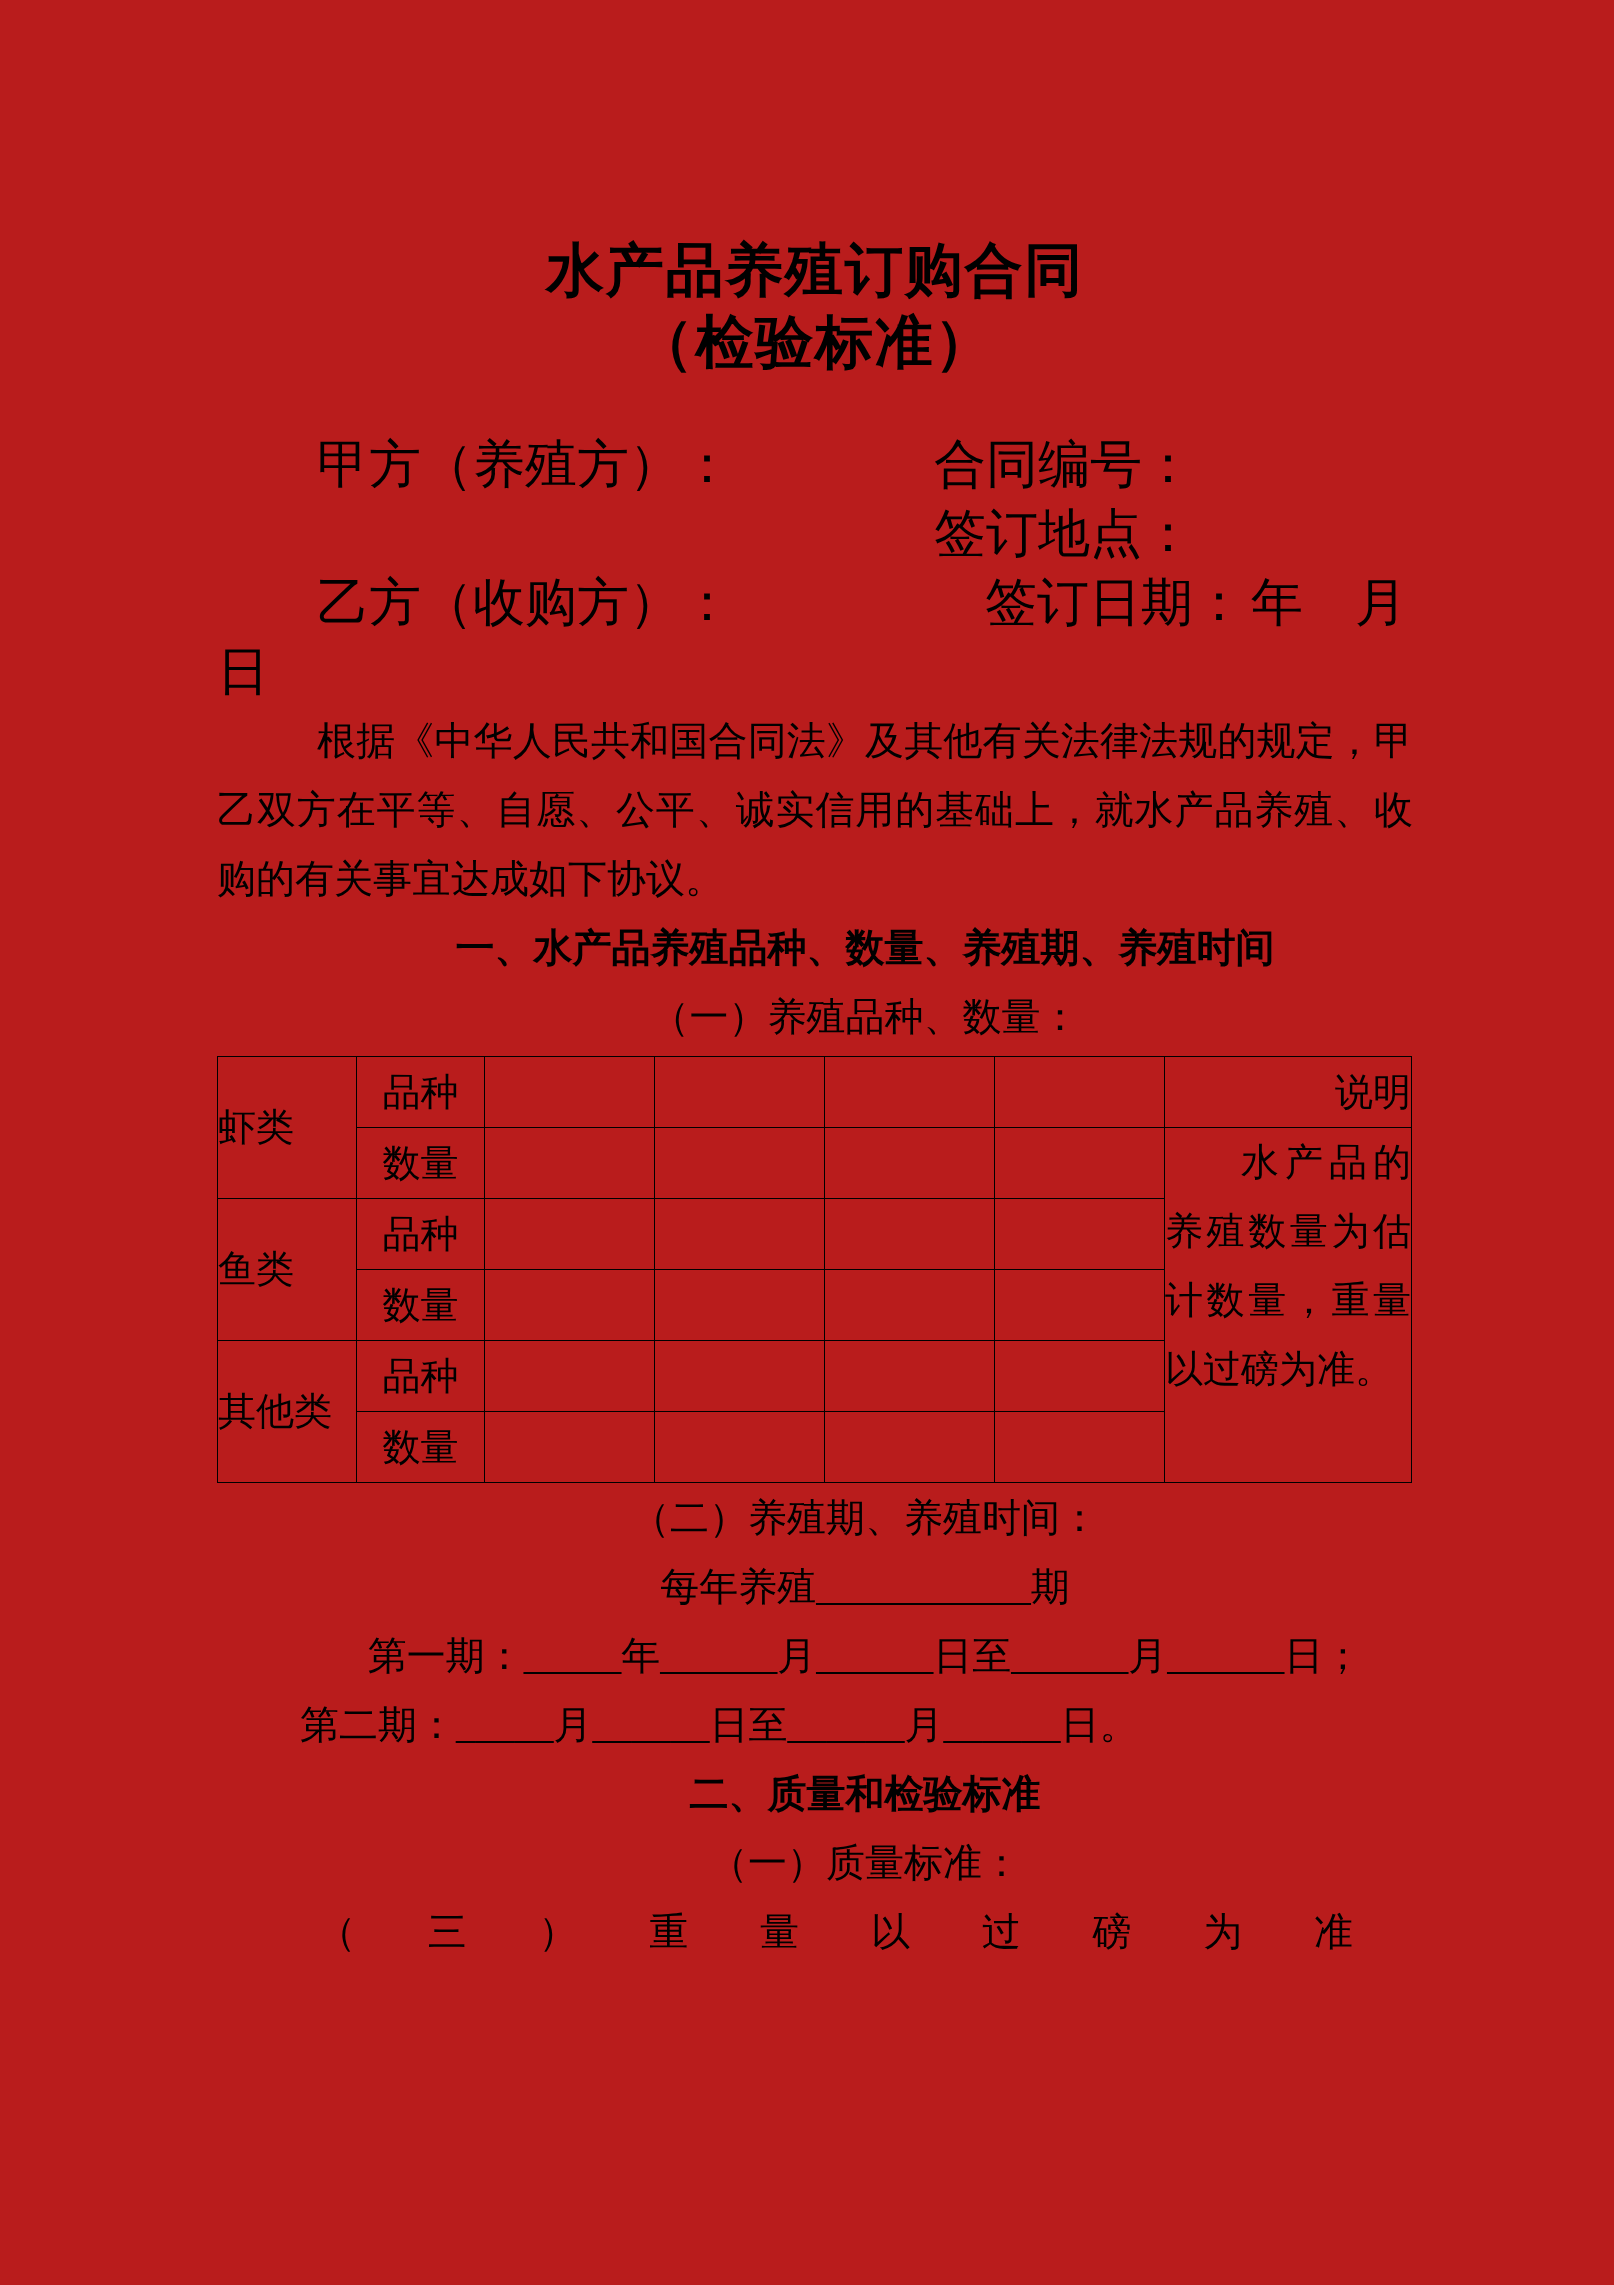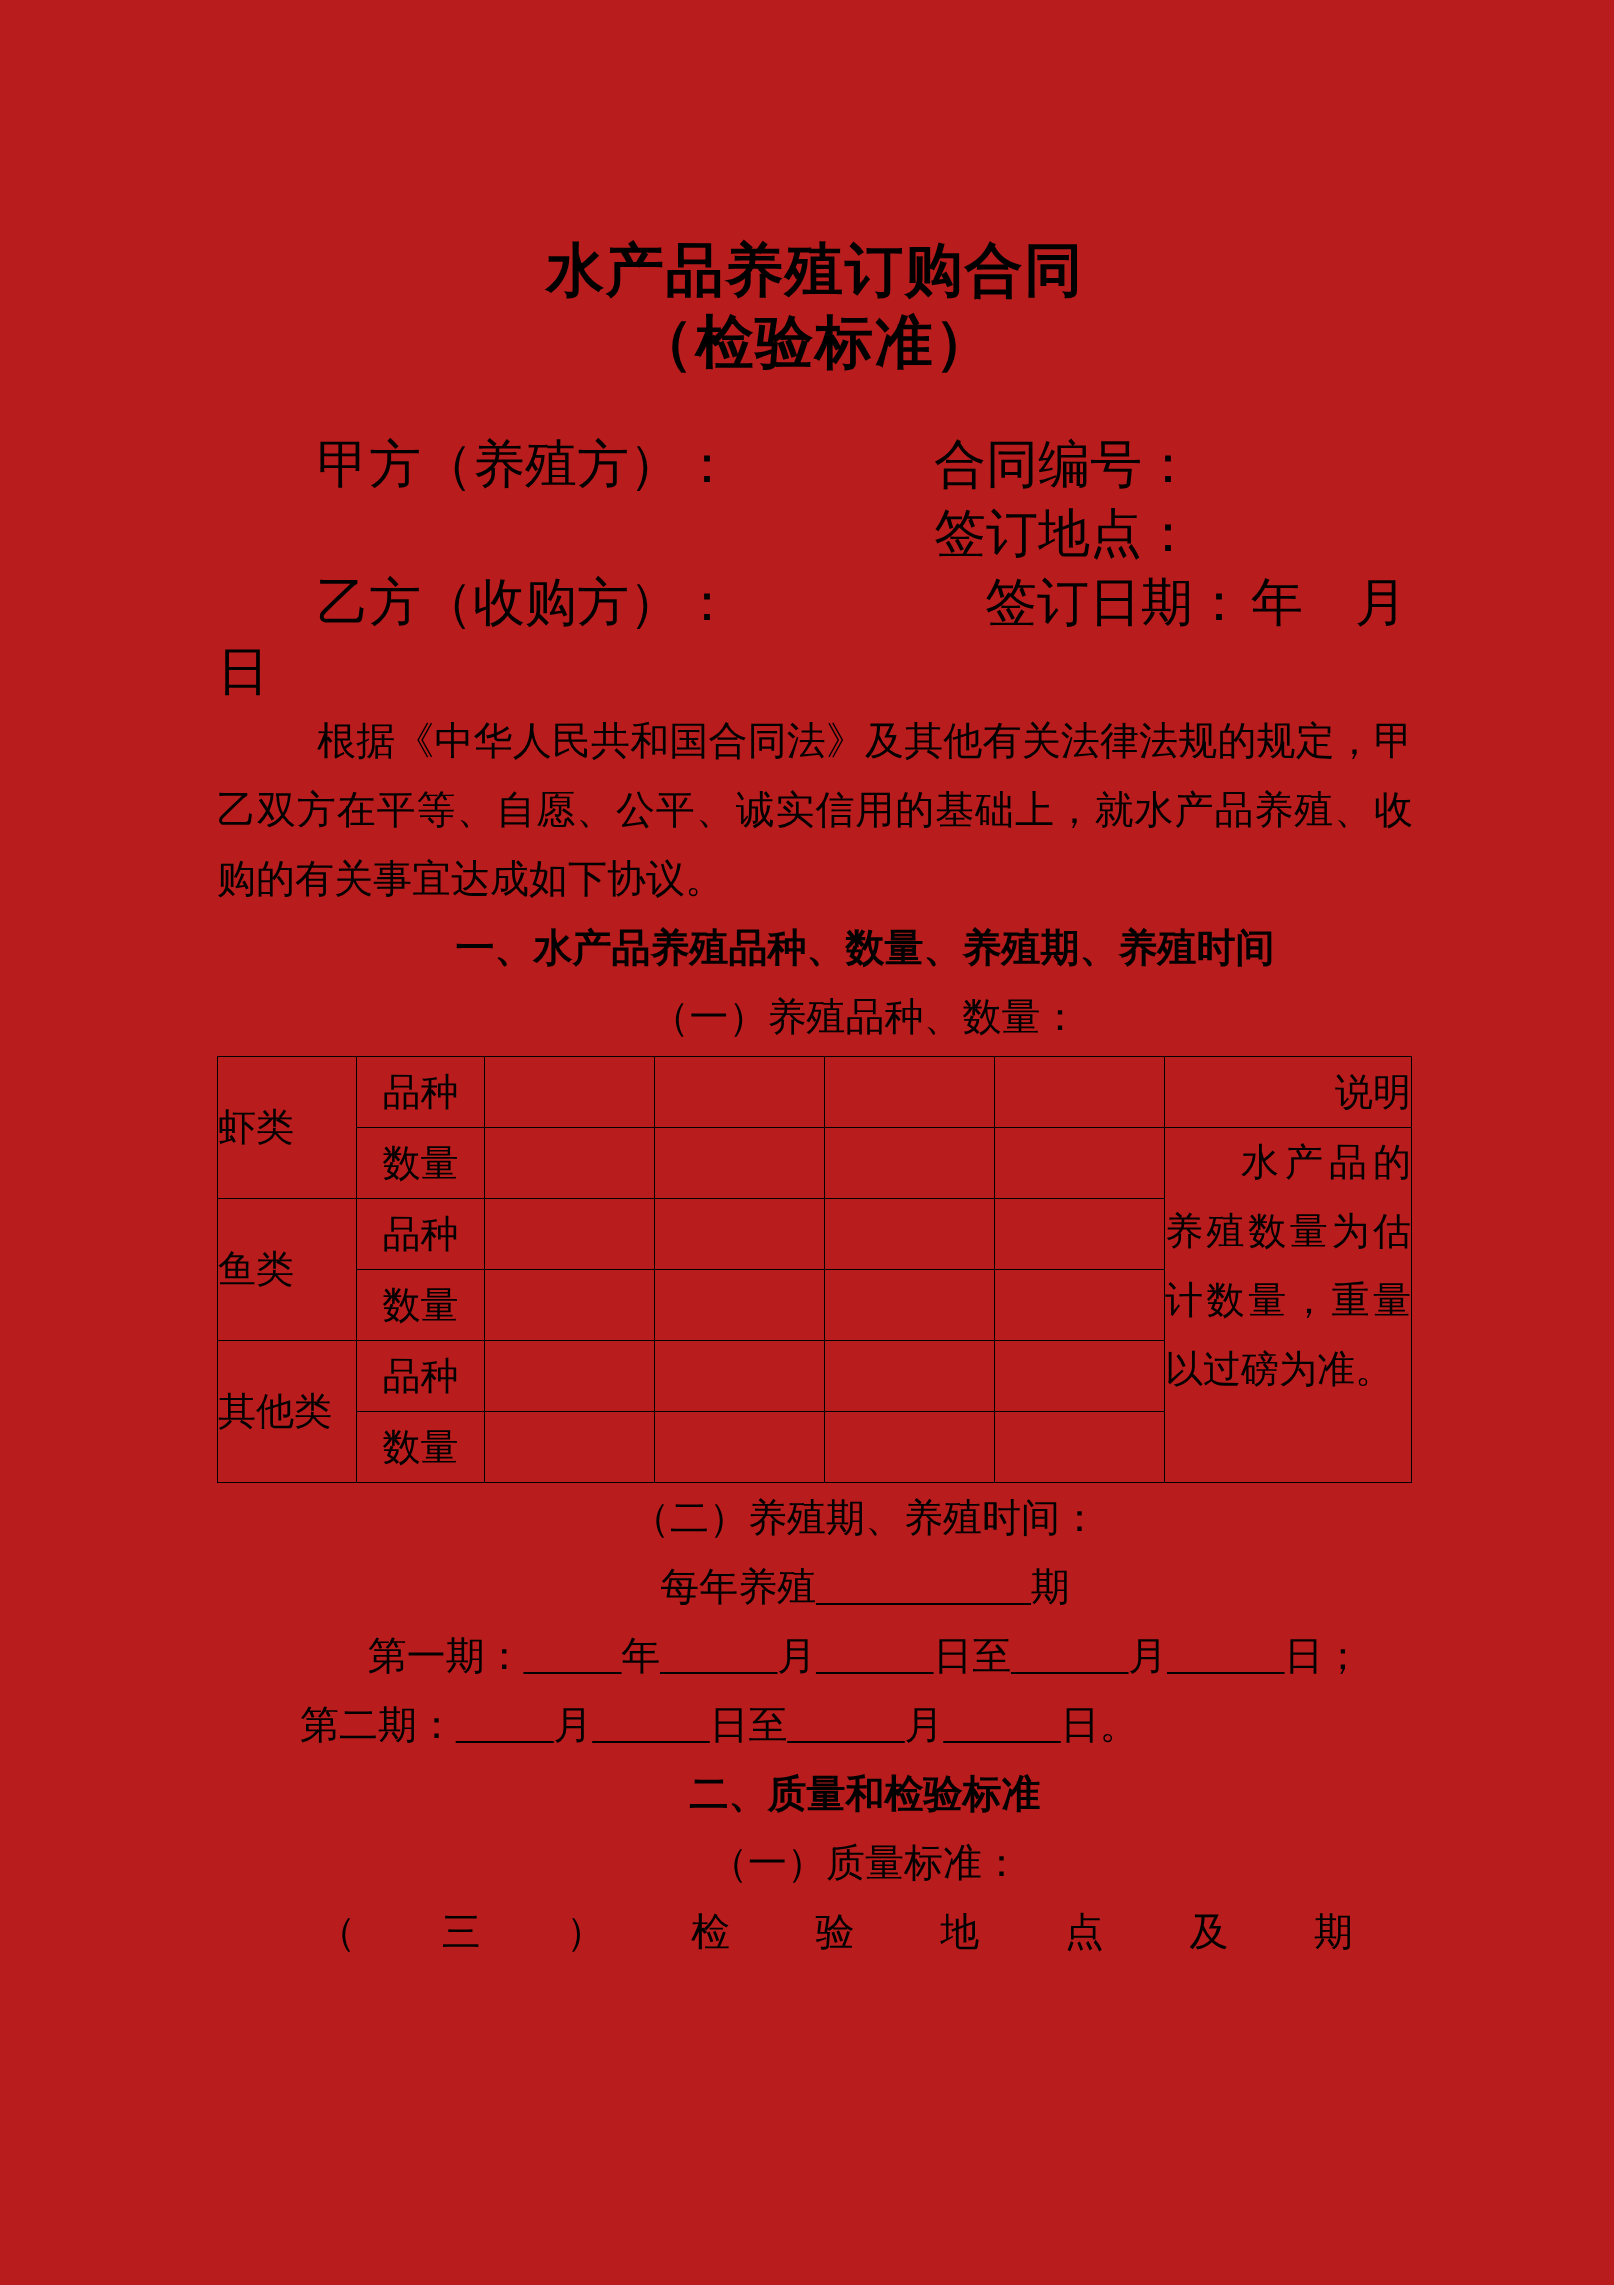--- a/index.html
+++ b/index.html
@@ -197,17 +197,17 @@
       </tbody>
     </table>
 
     <div class="line indent">（二）养殖期、养殖时间：</div>
     <div class="line indent">每年养殖___________期</div>
     <div class="line indent">第一期：_____年______月______日至______月______日；</div>
     <div class="line indent-sm">第二期：_____月______日至______月______日。</div>
 
     <div class="line indent bold">二、质量和检验标准</div>
     <div class="line indent">（一）质量标准：</div>
-    <div class="line justify-last">（三）检验地点及期</div>
+    <div class="line justify-last">（三）重量以过磅为准</div>
 
   </div>
 </div>
 
 
 </body></html>

